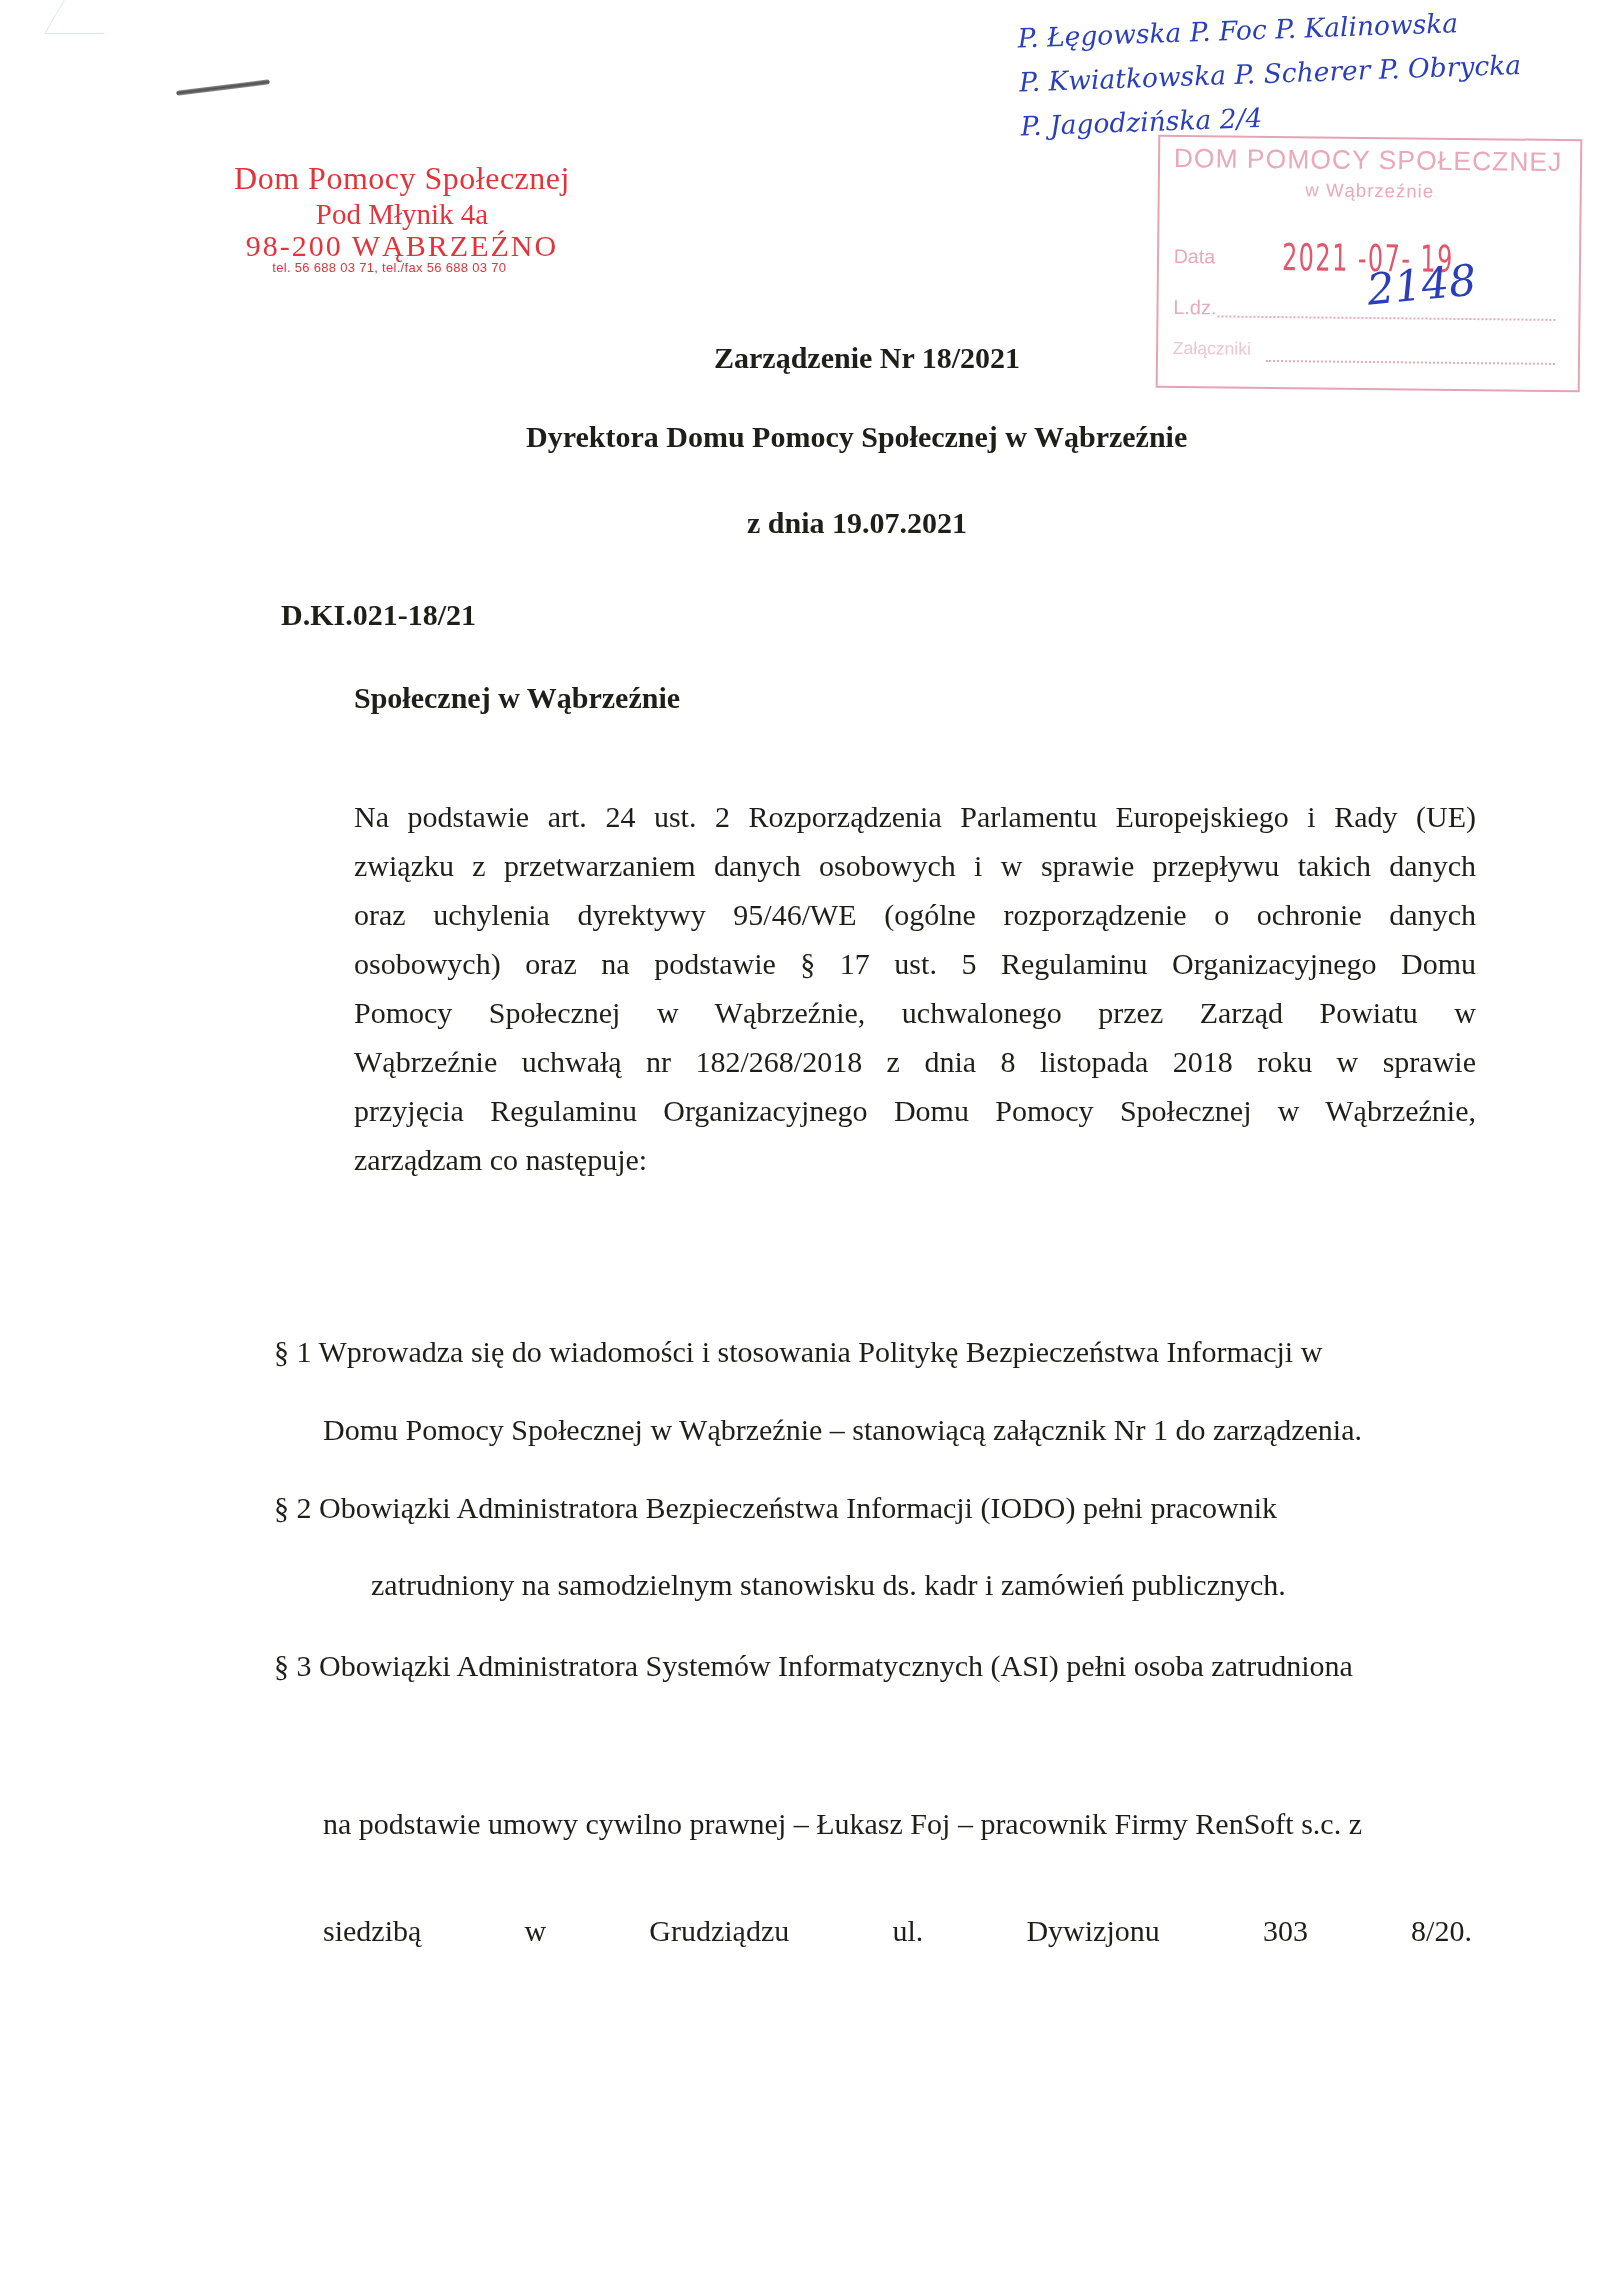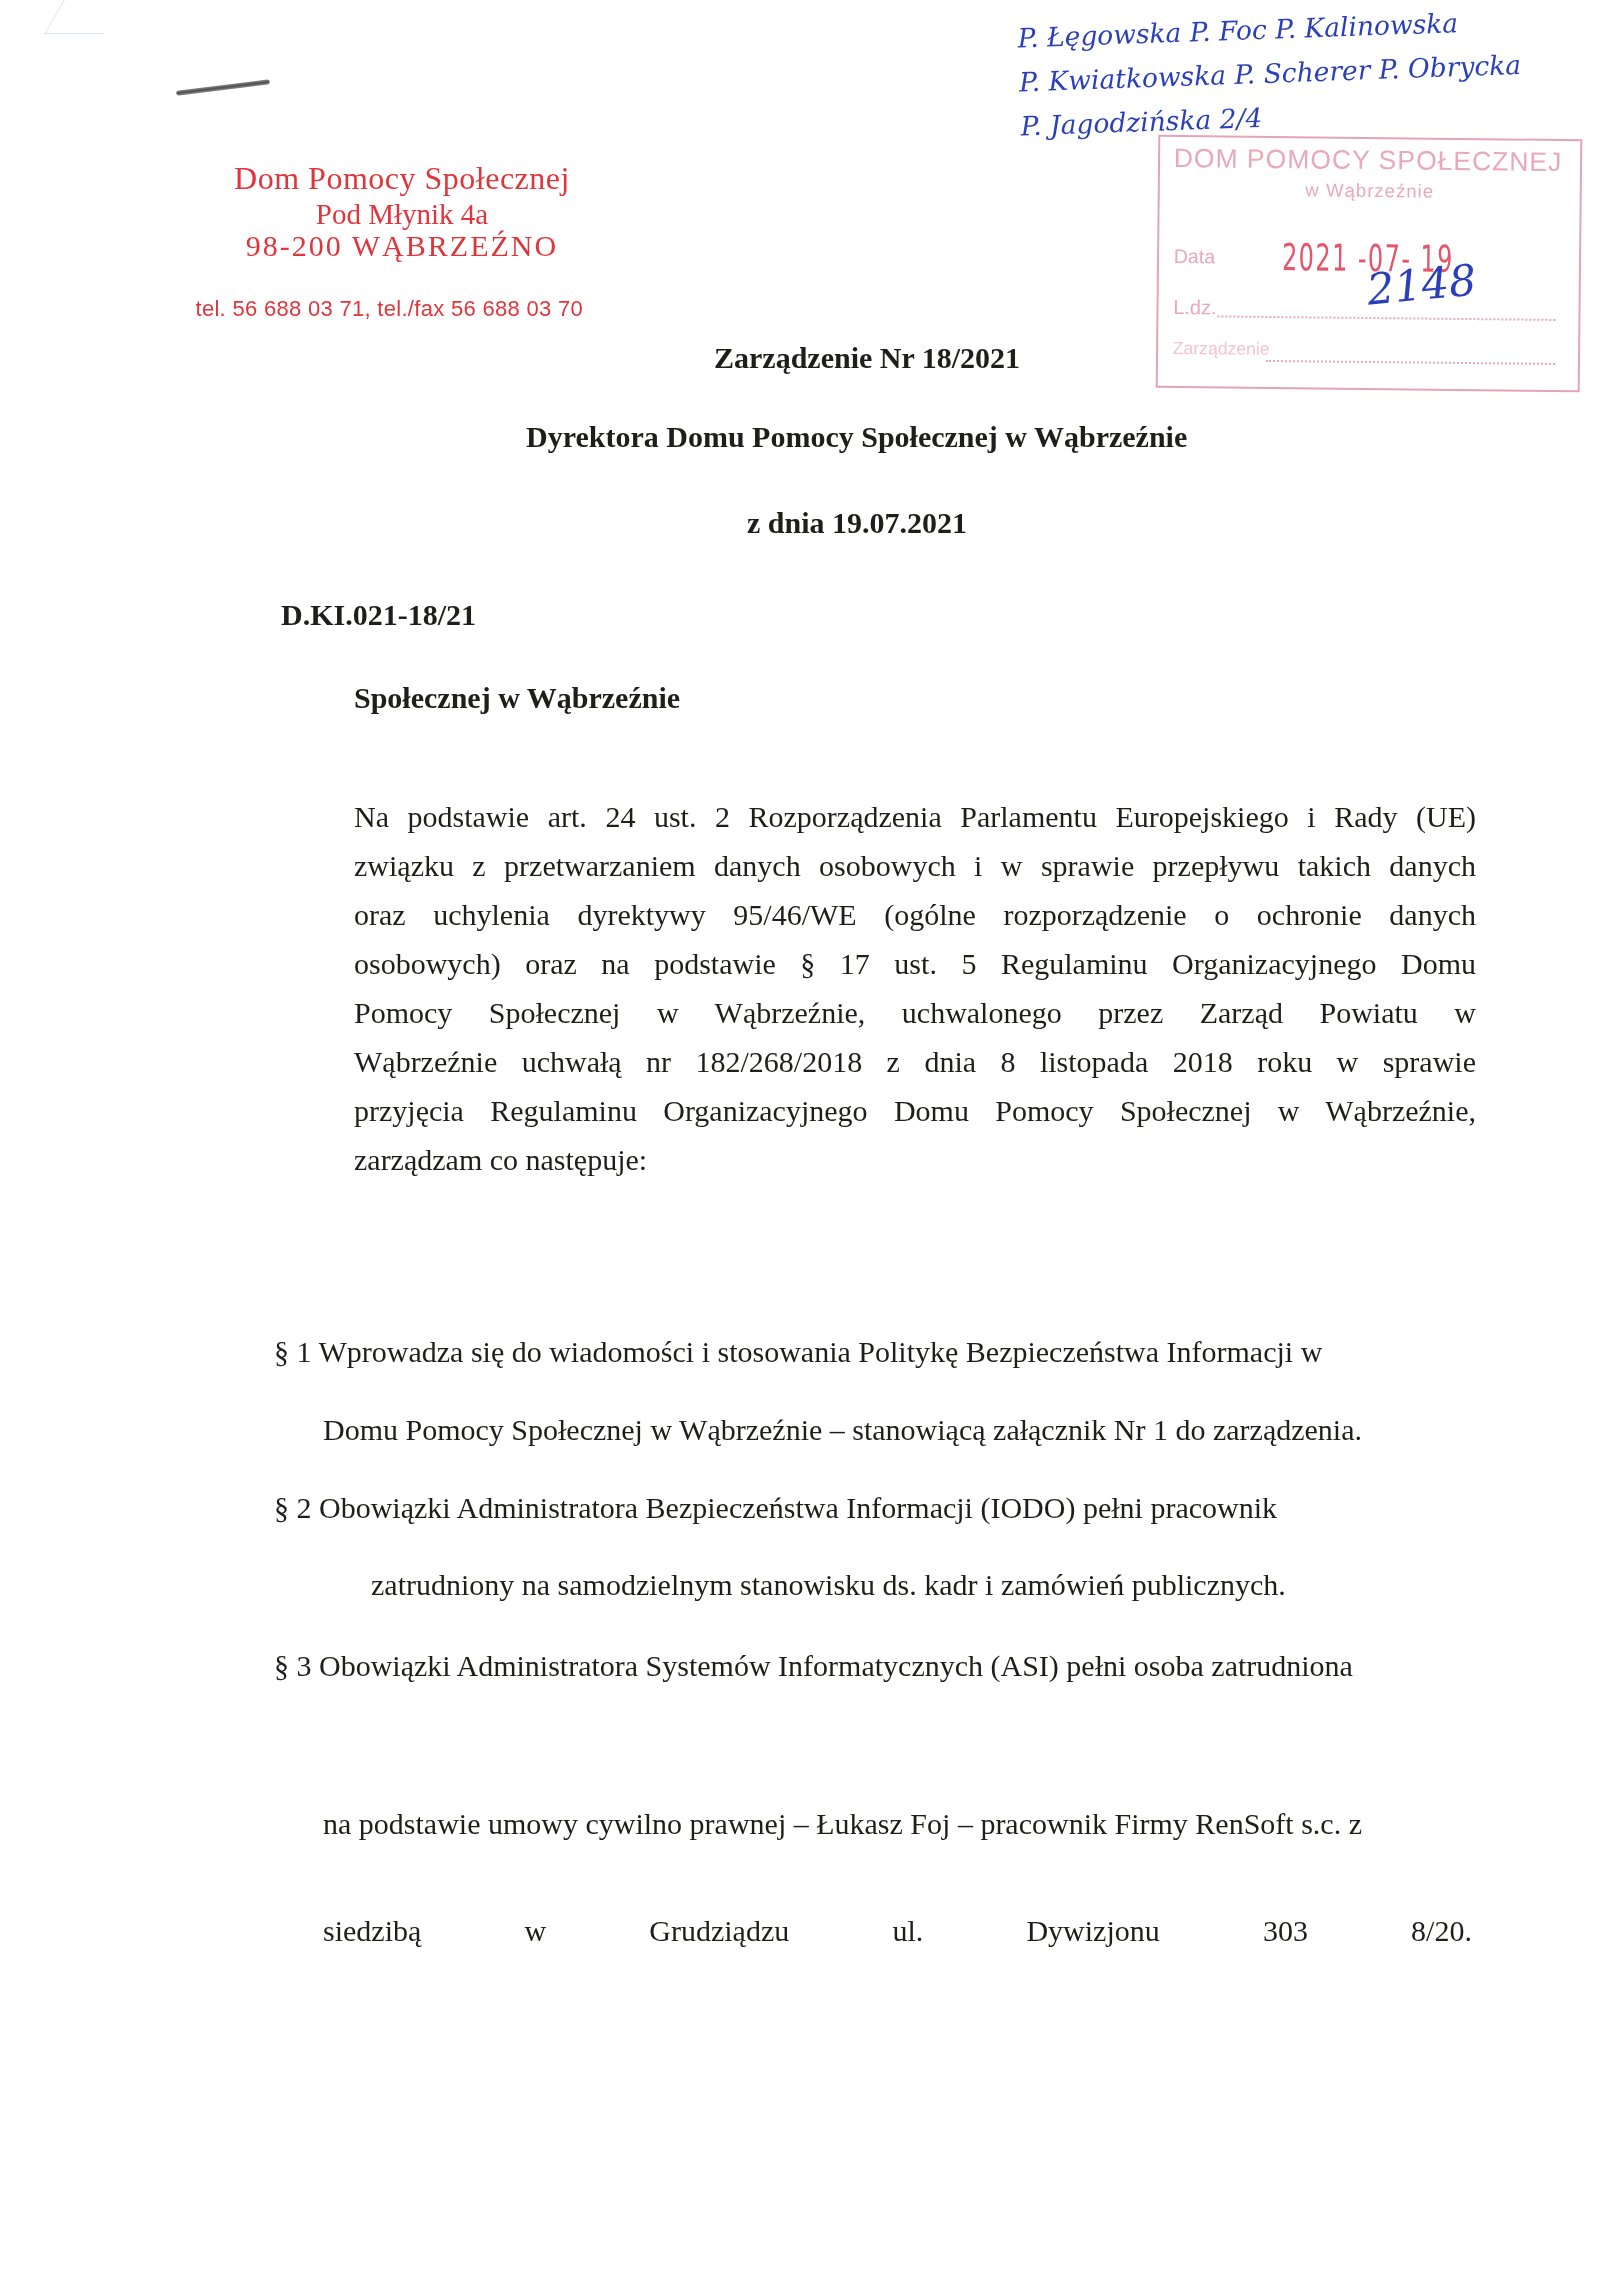--- a/index.html
+++ b/index.html
@@ -8,21 +8,21 @@
 
     
     .staple { left: 176px; top: 85px; width: 94px; height: 4.9px; background: linear-gradient(#8a8a8a,#4e4e4e,#8a8a8a); border-radius: 2.9px; transform: rotate(-7deg); }
     .corner-mark { left: 54px; top: 0; width: 59px; height: 33px; border-left: 1px solid #cfe0ef; border-bottom: 1px solid #cfe0ef; transform: skewX(-30deg); opacity: .8; }
 
     
     .org-stamp { left: 196px; top: 162px; width: 412px; text-align: center; color: #e0353b; line-height: 1.05; }
     .org-stamp .l1 { font-size: 32px; letter-spacing: 0.5px; }
     .org-stamp .l2 { font-size: 29px; margin-top: 3.9px; }
     .org-stamp .l3 { font-size: 30px; letter-spacing: 2px; }
-    .org-stamp .l4 { font-size: 22px; font-family: "Liberation Sans", sans-serif; letter-spacing: 0.3px; margin-left: -25.5px; margin-top: 36px; }
+    .org-stamp .l4 { font-size: 13px; font-family: "Liberation Sans", sans-serif; letter-spacing: 0.3px; margin-left: -25.5px; }
 
     
     .handwriting { left: 1019px; top: 5.9px; width: 598px; color: #2a3fb8; font-family: "DejaVu Serif", serif; font-style: italic; font-size: 26.5px; line-height: 44px; transform: rotate(-2deg); }
     .handwriting div { white-space: nowrap; }
 
     
     .receipt-stamp { left: 1157px; top: 137px; width: 420px; height: 249px; border: 2px solid #e5a4b4; transform: rotate(0.6deg); color: #e9a9b8; font-family: "Liberation Sans", sans-serif; }
     .receipt-stamp .rs-title { position: absolute; left: 13.7px; top: 5.9px; font-size: 26.5px; letter-spacing: 1px; white-space: nowrap; }
     .receipt-stamp .rs-sub { position: absolute; left: 0; width: 100%; top: 41px; text-align: center; font-size: 18.6px; letter-spacing: 1px; }
     .receipt-stamp .rs-data-label { position: absolute; left: 14.7px; top: 108px; font-size: 19.6px; }
@@ -74,21 +74,21 @@
 </div>
 
 <div class="abs receipt-stamp">
   <div class="rs-title">DOM POMOCY SPOŁECZNEJ</div>
   <div class="rs-sub">w Wąbrzeźnie</div>
   <div class="rs-data-label">Data</div>
   <div class="rs-date">2021 -07- 19</div>
   <div class="rs-ldz">L.dz.</div>
   <div class="rs-dots1"></div>
   <div class="rs-ldz-val">2148</div>
-  <div class="rs-zal">Zarządzenie</div>
+  <div class="rs-zal">Załączniki</div>
   <div class="rs-dots2"></div>
 </div>
 
 <div class="abs bold" style="top:341px; left:714px; font-size:30px; white-space:nowrap;">Zarządzenie Nr 18/2021</div>
 <div class="abs bold subtitle">Dyrektora Domu Pomocy Społecznej w Wąbrzeźnie</div>
 <div class="abs bold date-line">z dnia 19.07.2021</div>
 <div class="abs bold ref-no">D.KI.021-18/21</div>
 
 <div class="abs bold subject">
   <div>Społecznej w Wąbrzeźnie</div>

